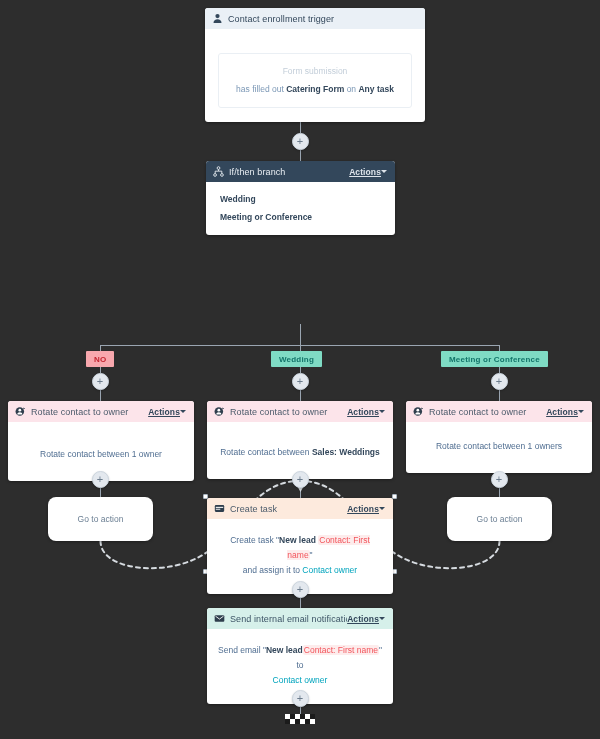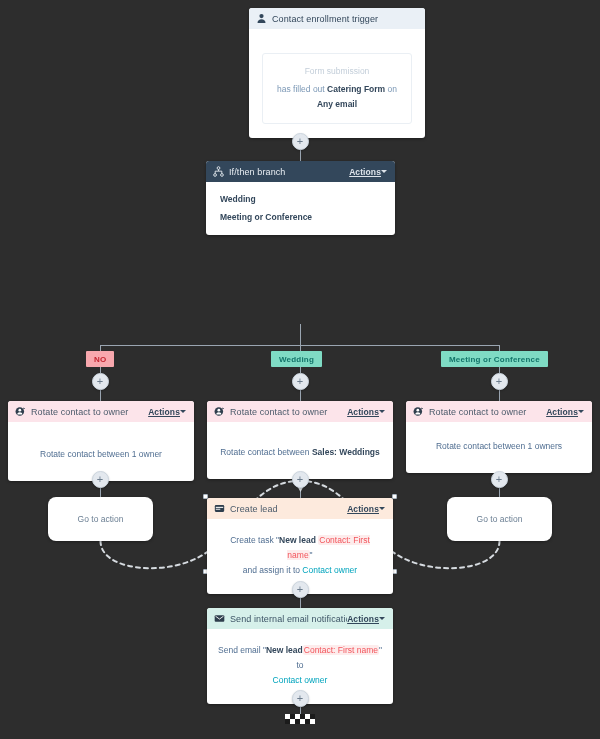--- a/index.html
+++ b/index.html
@@ -164,34 +164,34 @@
     </g>
 
     <g stroke="#d6dbe0" stroke-width="2" fill="none" stroke-dasharray="4 4" stroke-linecap="round">
       <path d="M100.5 541 C 100.5 575, 185 578, 215 545 C 245 512, 262 483, 296 481"></path>
       <path d="M499.5 541 C 499.5 575, 415 578, 385 545 C 355 512, 338 483, 304 481"></path>
     </g>
 
     <polygon points="300.5,492 294,480 307,480" fill="#d6dbe0"></polygon>
   </svg>
 
-  <div class="card" style="left:205px; top:8px; width:176px;margin-left:44px;">
+  <div class="card" style="left:205px; top:8px; width:220px;">
     <div class="card-head head-lav">
       <span class="hicon">
         <svg width="11" height="11" viewBox="0 0 16 16">
             <circle cx="8" cy="4.4" r="3.1" fill="#33475b"></circle>
             <path d="M2.2 14.5c0-3.3 2.6-5.3 5.8-5.3s5.8 2 5.8 5.3z" fill="#33475b"></path>
           </svg>
       </span>
       <span class="htext">Contact enrollment trigger</span>
     </div>
     <div class="card-body" style="padding:24px 13px 14px;">
       <div class="trigger-box">
         <span class="muted">Form submission</span>
-        <span>has filled out </span><b>Catering Form</b><span> on </span><b>Any email</b>
+        <span>has filled out </span><b>Catering Form</b><span> on </span><b>Any task</b>
       </div>
     </div>
   </div>
 
   <div class="plus" style="left:291.5px; top:133px;">
     <span>+</span>
   </div>
 
   <div class="card" style="left:206px; top:161px; width:189px;">
     <div class="card-head head-navy">
@@ -332,21 +332,21 @@
 
   <div class="card" style="left:207px; top:498px; width:186px;">
     <div class="card-head head-peach">
       <span class="hicon">
         <svg width="11" height="11" viewBox="0 0 16 16">
             <rect x="1.2" y="3" width="13.6" height="10" rx="1.6" fill="#2f3e4d"></rect>
             <rect x="2.6" y="5.6" width="10.8" height="1.5" fill="#fff"></rect>
             <rect x="2.6" y="8.4" width="6.5" height="1.3" fill="#fff"></rect>
           </svg>
       </span>
-      <span class="htext">Create lead</span>
+      <span class="htext">Create task</span>
       <span class="actions">
         <span class="alabel">Actions</span>
         <span class="caret"></span>
       </span>
     </div>
     <div class="card-body" style="padding:14px 12px 16px; line-height:1.75;">
       <span>Create task "</span><b>New lead </b><span class="token-red">Contact: First name</span><span>"</span><br>
       <span>and assign it to </span><span class="link-teal">Contact owner</span>
     </div>
   </div>

